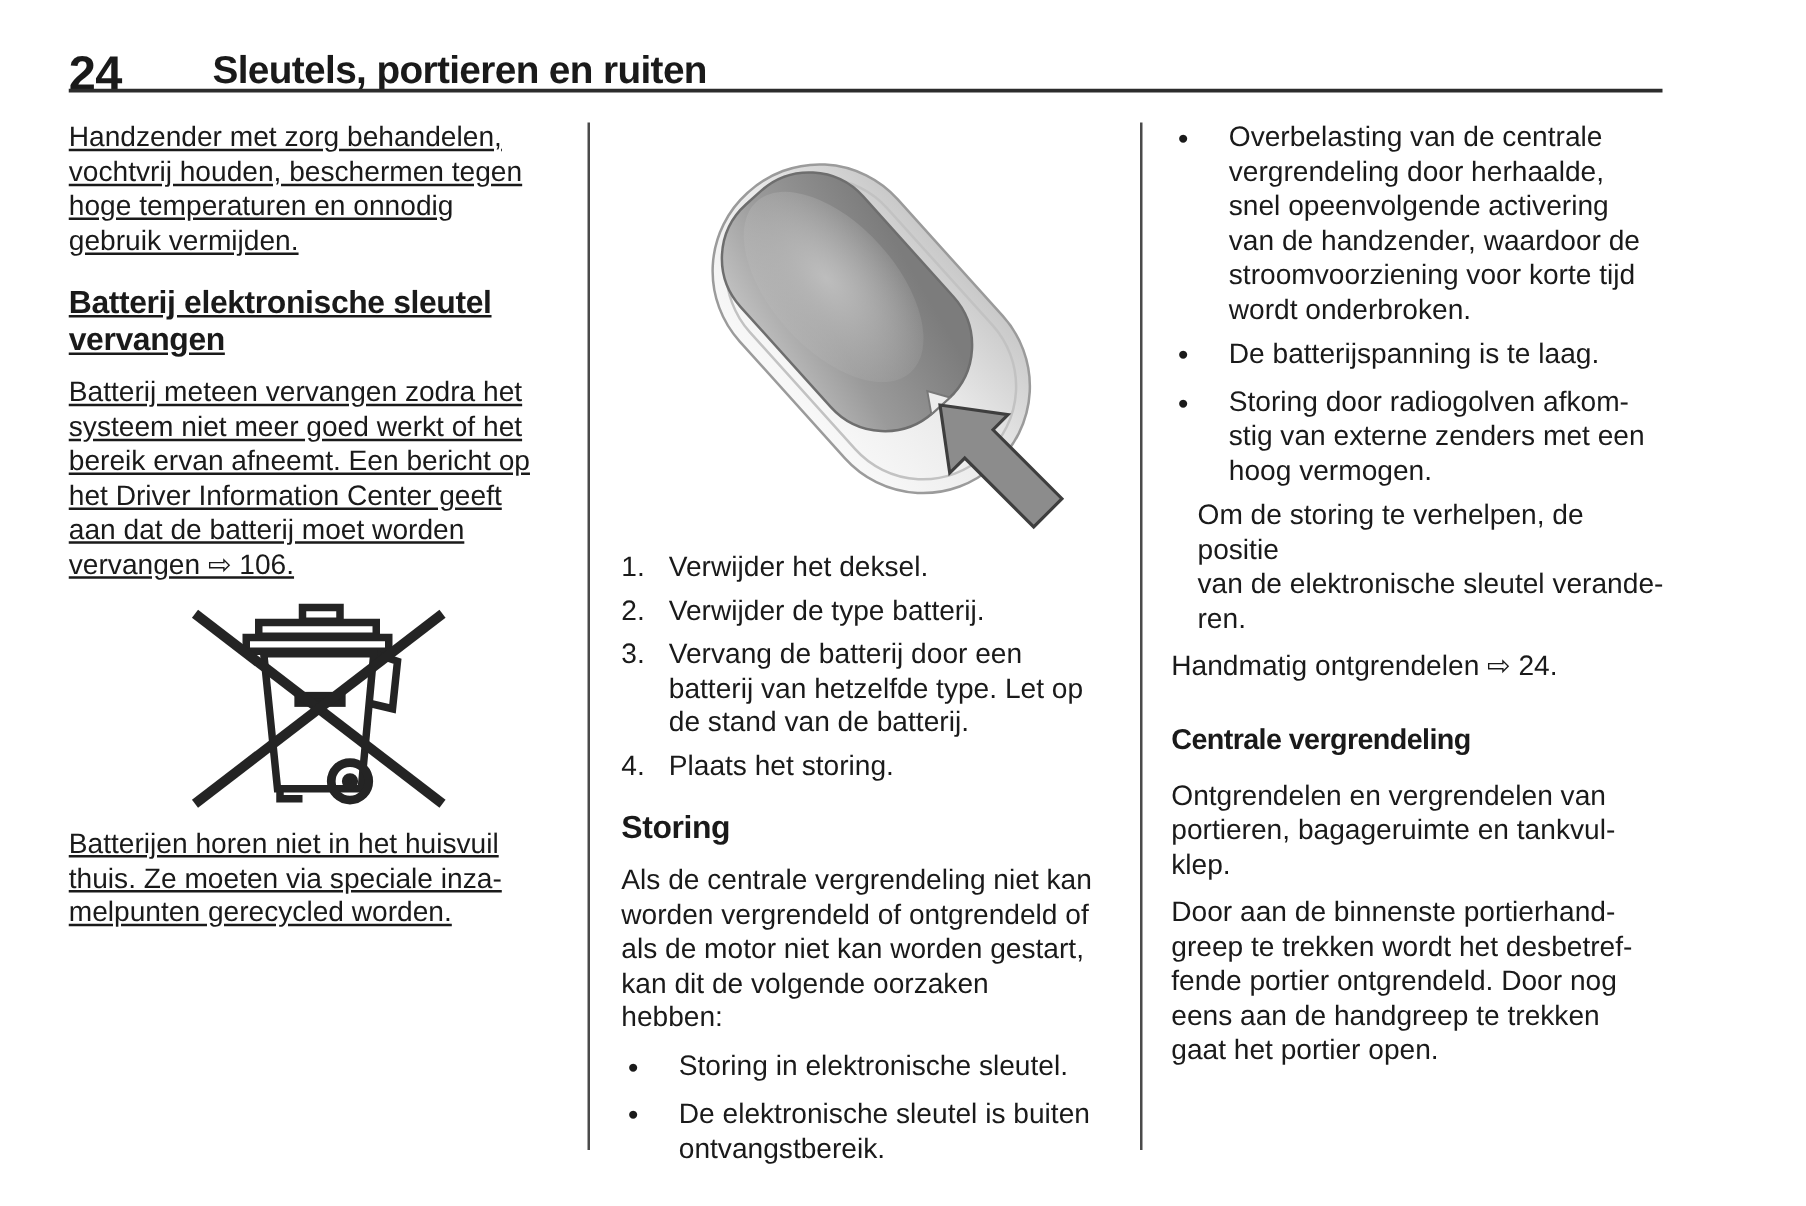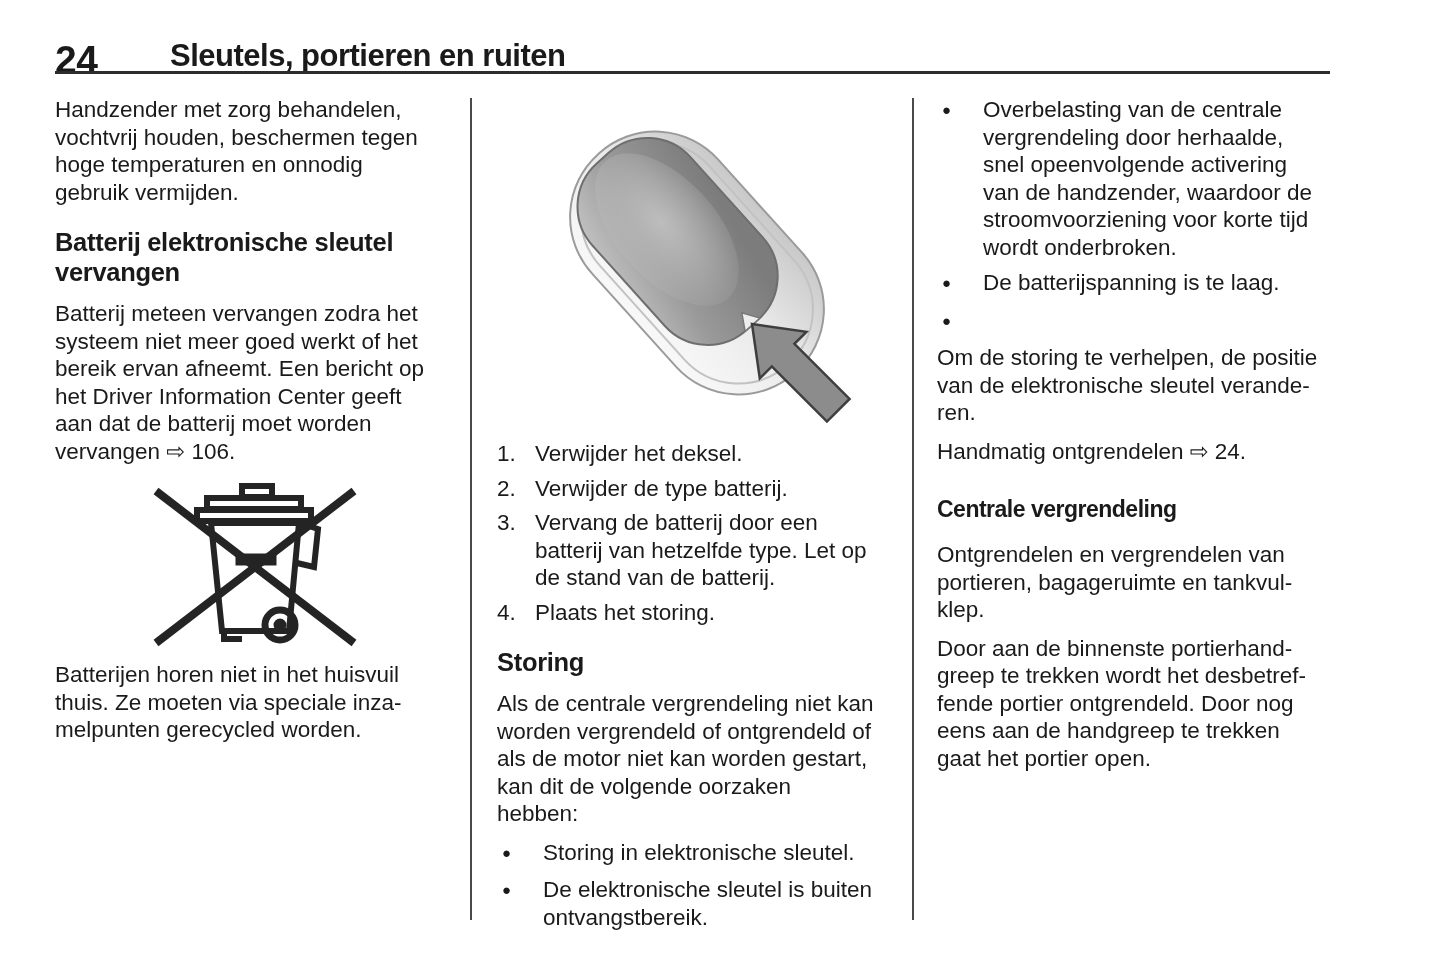--- a/index.html
+++ b/index.html
@@ -6,21 +6,21 @@
   body{
     width:1445px;height:965px;position:relative;background:#ffffff;
     font-family:"Liberation Sans", sans-serif;color:#1a1a1a;overflow:hidden;
   }
   
   .page-num{position:absolute;left:55px;top:38px;font-size:39px;font-weight:bold;letter-spacing:-.5px;}
   .page-title{position:absolute;left:170px;top:38px;font-size:31px;font-weight:bold;letter-spacing:-.5px;text-align:center;}
   .header-rule{position:absolute;left:55px;top:71px;width:1275px;height:3px;background:#2c2c2c;}
   
   .col{position:absolute;top:96px;font-size:22.5px;line-height:27.5px;}
-  .col-left{left:55px;width:400px;}
+  .col-left{left:55px;width:400px;text-decoration:underline;}
   .col-mid{left:497px;width:393px;}
   .col-right{left:937px;width:398px;}
   .vdivider{position:absolute;top:98px;width:2px;height:822px;background:#4a4a4a;}
   .vd1{left:470px;}
   .vd2{left:912px;}
   .pre{white-space:pre-line;}
   p.body{margin:0 0 11px 0;}
   h2.sub{font-size:25.5px;line-height:30px;font-weight:bold;margin:21px 0 13px 0;letter-spacing:-.3px;}
   h1.major{font-size:23px;line-height:35px;font-weight:bold;margin:27px 0 14px 0;letter-spacing:-.5px;}
   
@@ -181,24 +181,27 @@
 van de handzender, waardoor de
 stroomvoorziening voor korte tijd
 wordt onderbroken.</span>
     </div>
     <div class="bullet-item">
       <span class="dot"></span>
       <span class="btext pre">De batterijspanning is te laag.</span>
     </div>
     <div class="bullet-item">
       <span class="dot"></span>
-    </div>
-  </div>
-
-  <p class="body pre" style="margin-top:3px;">Om de storing te verhelpen, de positie
+      <span class="btext pre">Storing door radiogolven afkom-
+stig van externe zenders met een
+hoog vermogen.</span>
+    </div>
+  </div>
+
+  <p class="body pre" style="margin-top:3px;margin-left:21px;">Om de storing te verhelpen, de positie
 van de elektronische sleutel verande-
 ren.</p>
   <p class="body pre">Handmatig ontgrendelen ⇨ 24.</p>
 
   <h1 class="major">Centrale vergrendeling</h1>
   <p class="body pre">Ontgrendelen en vergrendelen van
 portieren, bagageruimte en tankvul-
 klep.</p>
   <p class="body pre">Door aan de binnenste portierhand-
 greep te trekken wordt het desbetref-

